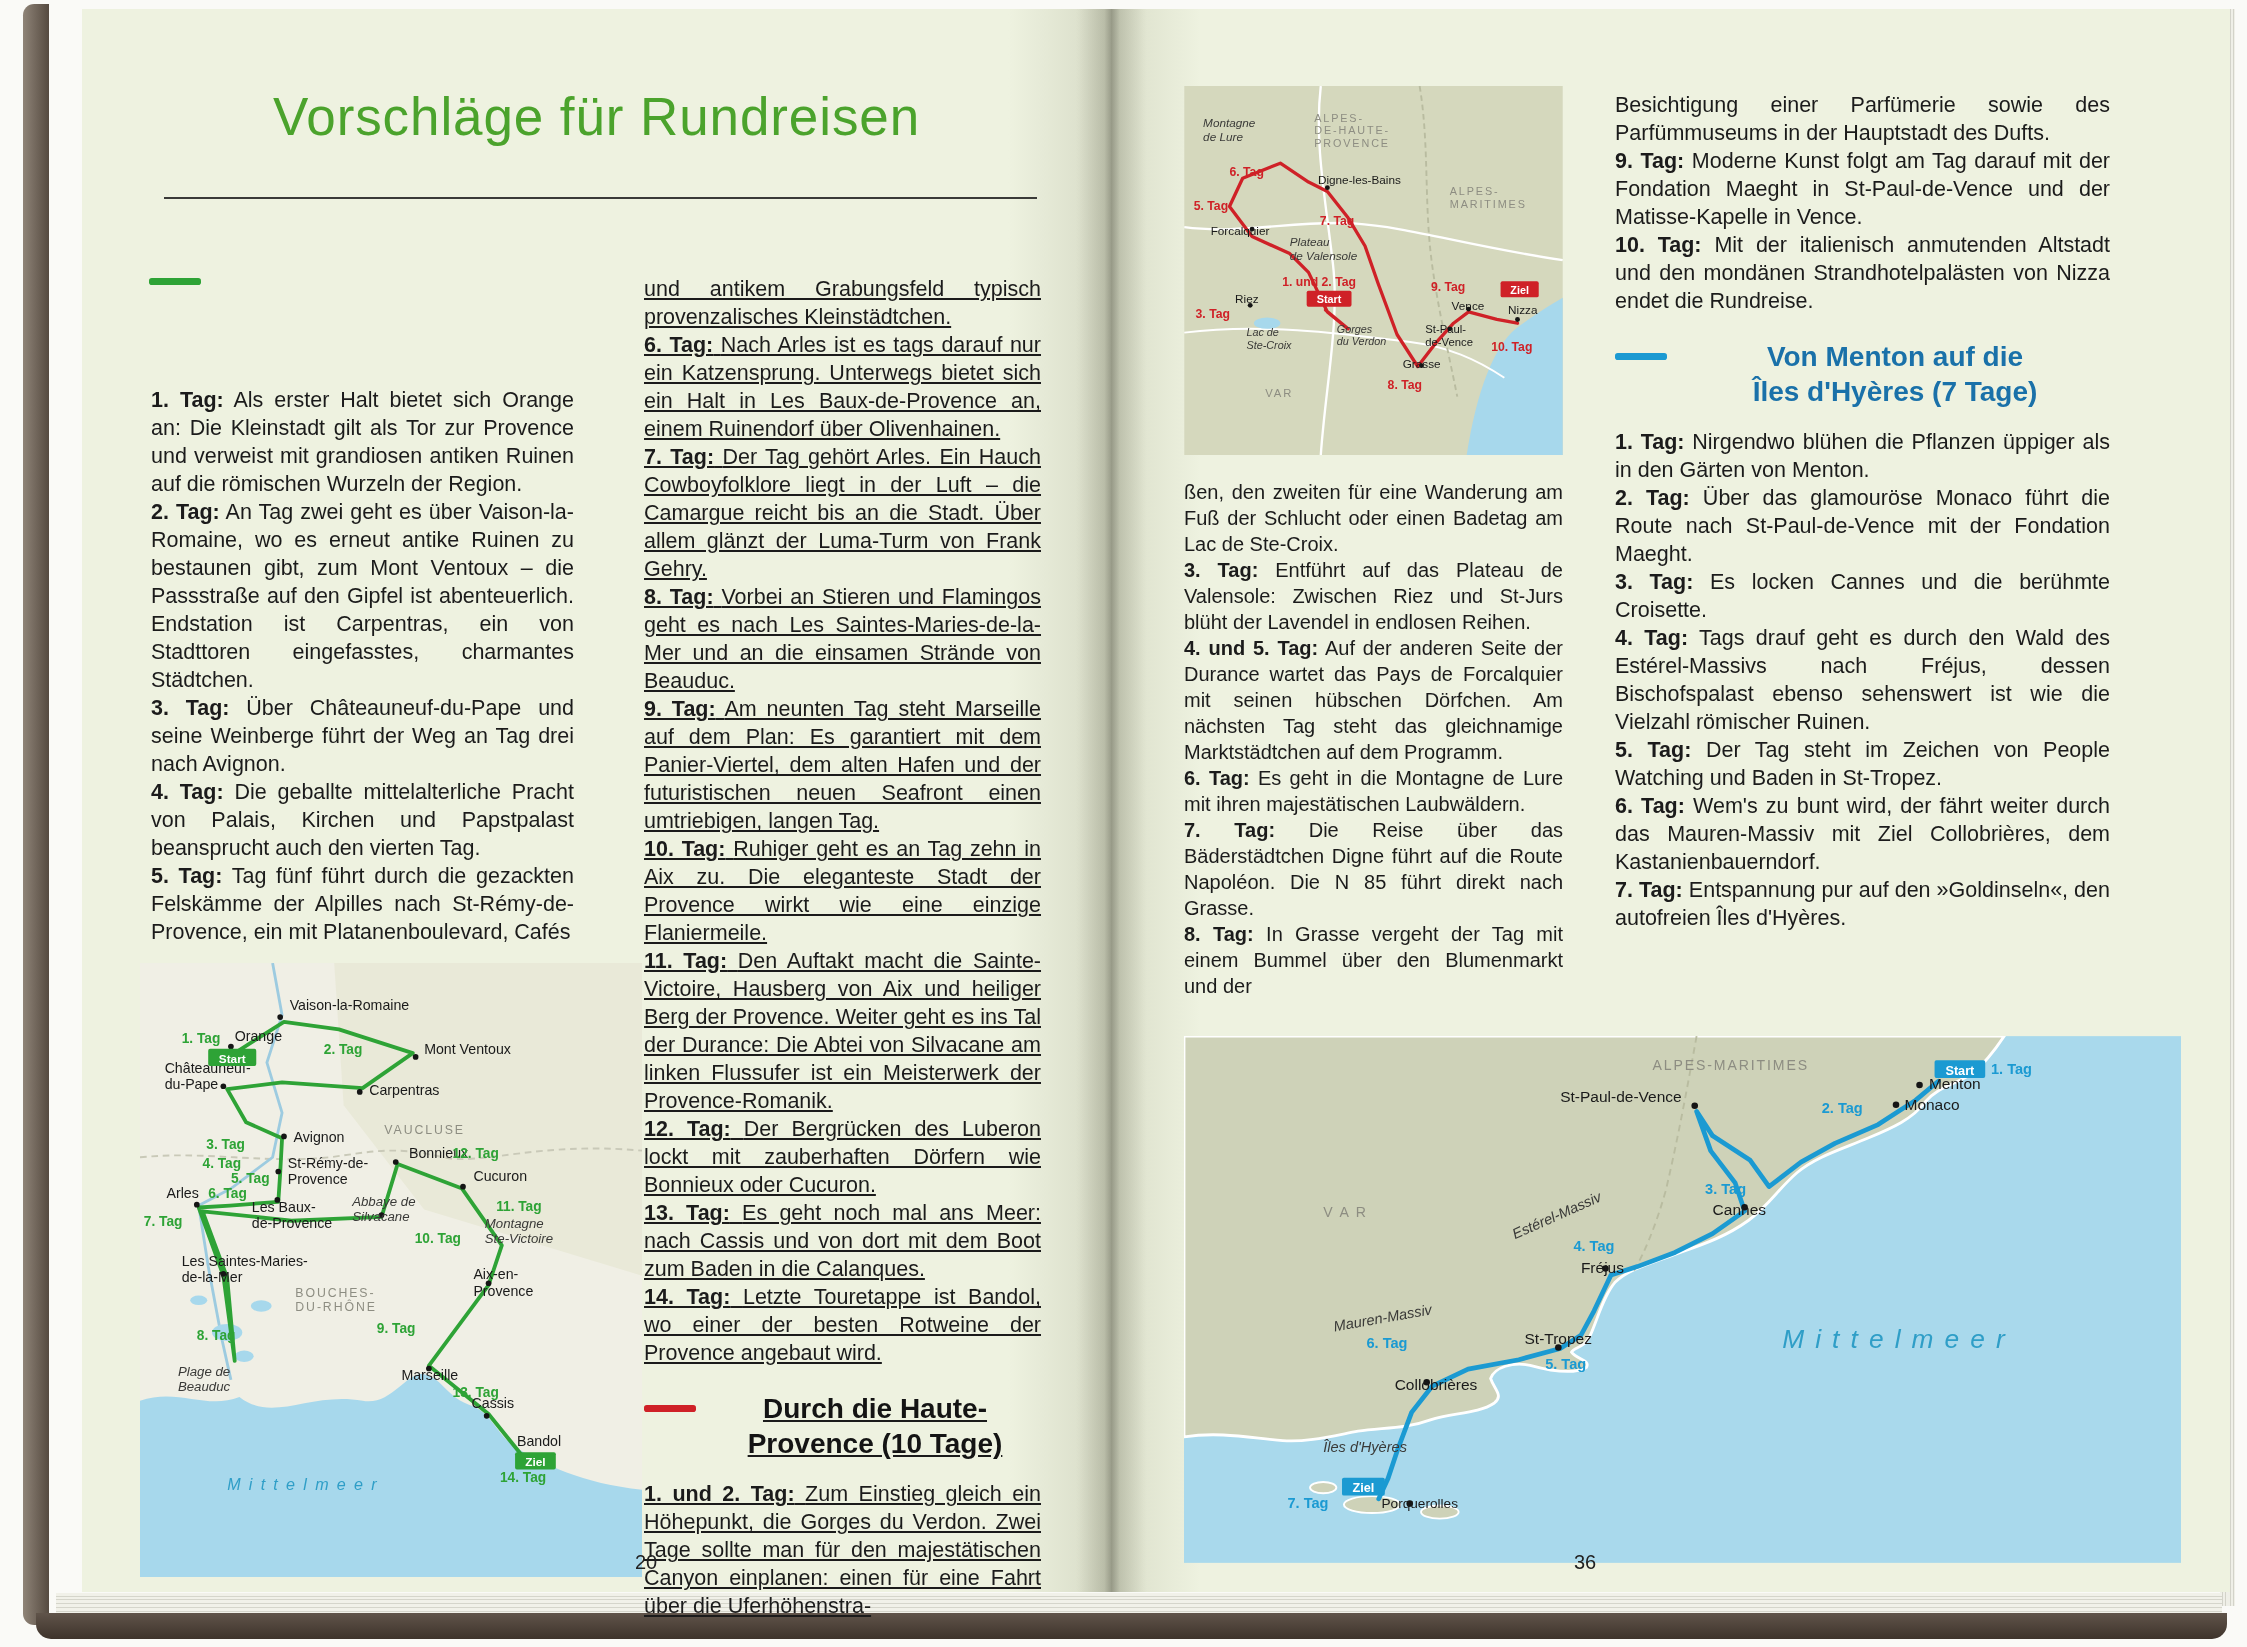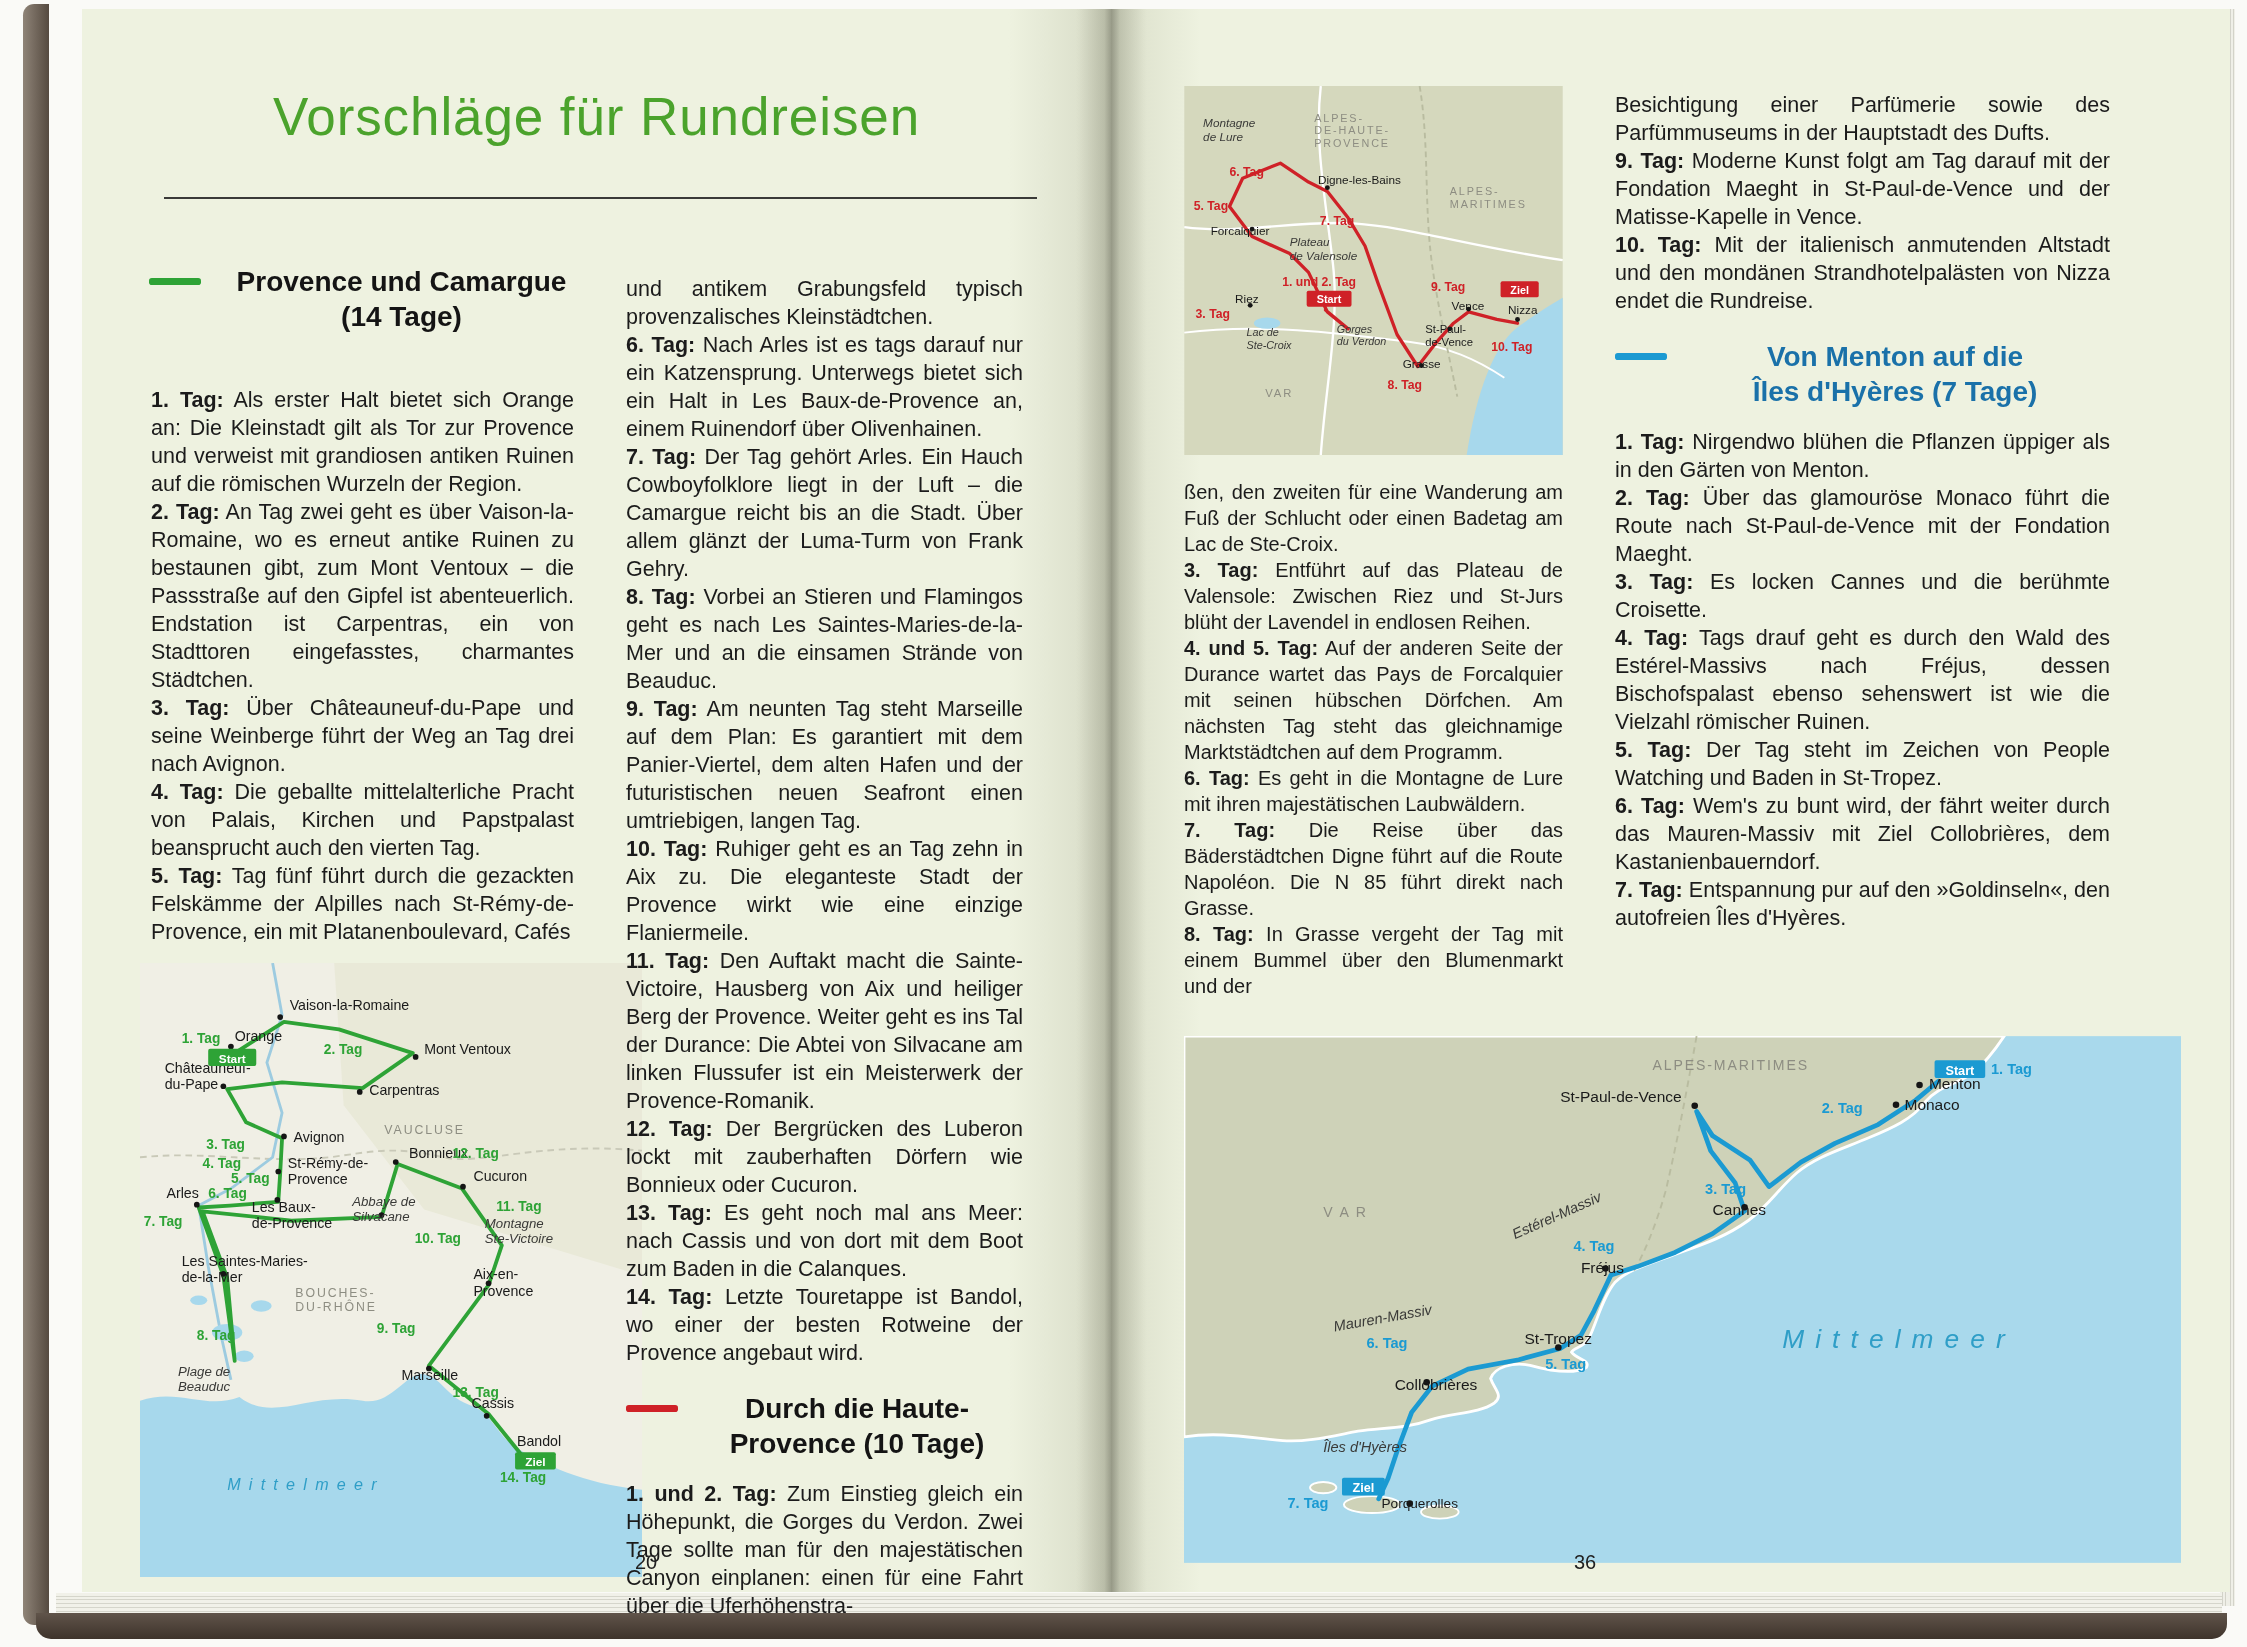--- a/index.html
+++ b/index.html
@@ -20,21 +20,21 @@
   .title-rule{position:absolute;top:188px;left:82px;width:873px;height:1.9px;background:#3a3a38;}
   .sec-head{display:flex;gap:13px;}
   .dash{flex:0 0 auto;width:52px;height:6.6px;border-radius:2.8px;margin-top:14px;background:#888;}
   .sec-lines{flex:1;text-align:center;font-weight:bold;font-size:28px;line-height:35px;color:#141414;}
   .sec-prov{position:absolute;top:255px;left:67px;width:440px;}
   .sec-inline{margin:24px 0 19px 0;}
   .col{position:absolute;font-size:21.5px;line-height:28px;color:#1b1b1b;text-align:justify;}
   .para{margin:0;}
   .plabel{font-weight:bold;}
   .col1{top:377px;left:69px;width:423px;}
-  .col2{top:266px;left:544px;width:397px;}
+  .col2{top:266px;left:562px;width:397px;text-decoration:underline;}
   .rcol1{top:470px;left:73px;width:379px;font-size:20px;line-height:26px;}
   .rcol2{top:82px;left:504px;width:495px;}
   .map{position:absolute;display:block;}
   .map1{top:954px;left:58px;width:502px;height:614px;}
   .map2{top:77px;left:73px;width:379px;height:369px;}
   .map3{top:1027px;left:73px;width:997px;height:527px;}
   .pagenum{position:absolute;top:1542px;width:150px;text-align:center;font-size:20px;color:#222;}
   .pn-left{left:489px;}
   .pn-right{left:399px;}
   svg text{font-family:"Liberation Sans",sans-serif;}
@@ -54,24 +54,20 @@
   <div class="stack-right"></div>
   <div class="stack-bottom"></div>
   <div class="cover-bottom"></div>
 
   <div class="page page-left">
     <h1 class="title">Vorschläge für Rundreisen</h1>
     <div class="title-rule"></div>
 
     <div class="sec-head sec-prov">
       <span class="dash" style="background-color: rgb(46, 163, 54);"></span>
-      <div class="sec-lines">
-        <div>Provence und Camargue</div>
-        <div>(14 Tage)</div>
-      </div>
     </div>
 
     <div class="col col1">
 
         <p class="para"><b class="plabel">1. Tag:</b> <span>Als erster Halt bietet sich Orange an: Die Kleinstadt gilt als Tor zur Provence und verweist mit grandiosen antiken Ruinen auf die römischen Wurzeln der Region.</span></p>
 
         <p class="para"><b class="plabel">2. Tag:</b> <span>An Tag zwei geht es über Vaison-la-Romaine, wo es erneut antike Ruinen zu bestaunen gibt, zum Mont Ventoux – die Passstraße auf den Gipfel ist abenteuerlich. Endstation ist Carpentras, ein von Stadttoren eingefasstes, charmantes Städtchen.</span></p>
 
         <p class="para"><b class="plabel">3. Tag:</b> <span>Über Châteauneuf-du-Pape und seine Weinberge führt der Weg an Tag drei nach Avignon.</span></p>
 

